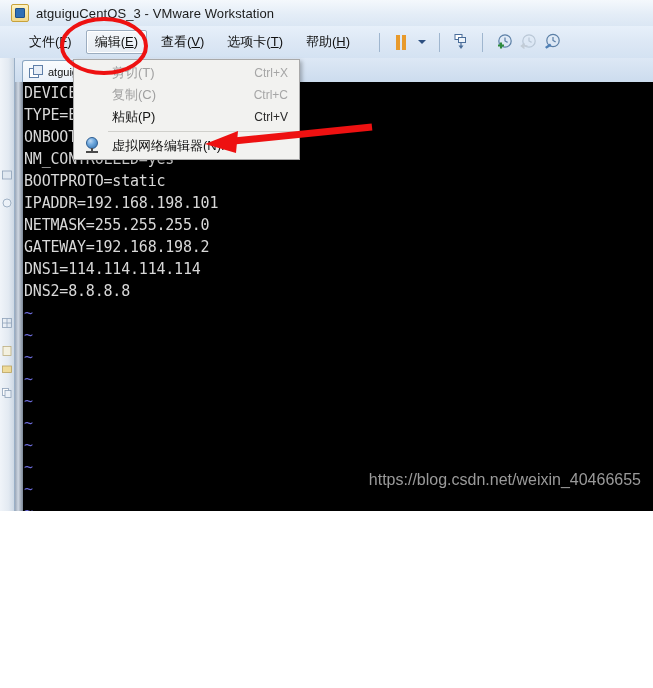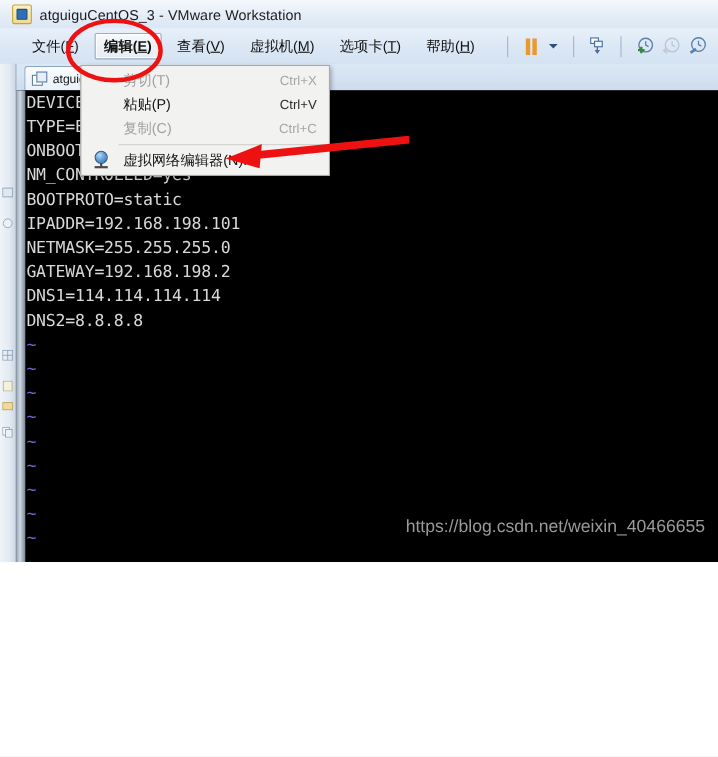--- a/index.html
+++ b/index.html
@@ -82,21 +82,20 @@
     margin-right: 5px;
     white-space: nowrap;
     border: 1px solid transparent;
     border-radius: 2px;
     line-height: 16px;
   }
   .menu-top-item.active {
     background: linear-gradient(to bottom, #f5f8fb, #e6ecf3);
     border: 1px solid #9cadc0;
     box-shadow: inset 0 0 0 1px #ffffff;
-    font-weight: bold;
   }
   .mnemonic { text-decoration: underline; }
 
   
   #toolbar {
     display: flex;
     align-items: center;
     height: 100%;
     margin-left: 6px;
   }
@@ -342,21 +341,20 @@
     <div class="win-icon"></div>
     <div id="title-text">atguiguCentOS_3 - VMware Workstation</div>
   </div>
 
   <div id="menu-toolbar">
 
     <div id="menu-bar">
       <div class="menu-top-item">文件(<span class="mnemonic">F</span>)</div>
       <div class="menu-top-item active">编辑(<span class="mnemonic">E</span>)</div>
       <div class="menu-top-item">查看(<span class="mnemonic">V</span>)</div>
-      <div class="menu-top-item">虚拟机(<span class="mnemonic">M</span>)</div>
       <div class="menu-top-item">选项卡(<span class="mnemonic">T</span>)</div>
       <div class="menu-top-item">帮助(<span class="mnemonic">H</span>)</div>
     </div>
 
     <div id="toolbar">
       <div class="tb-sep"></div>
 
       <div class="tb-btn">
         <span class="ico-pause"></span>
       </div>
@@ -446,28 +444,28 @@
 
   <div id="watermark">https://blog.csdn.net/weixin_40466655</div>
 
   <div id="edit-menu">
 
     <div class="mi disabled">
       <span>剪切(T)</span>
       <span class="accel">Ctrl+X</span>
     </div>
 
+    <div class="mi disabled">
+      <span>复制(C)</span>
+      <span class="accel">Ctrl+C</span>
+    </div>
+
     <div class="mi">
       <span>粘贴(P)</span>
       <span class="accel">Ctrl+V</span>
-    </div>
-
-    <div class="mi disabled">
-      <span>复制(C)</span>
-      <span class="accel">Ctrl+C</span>
     </div>
 
     <div class="mi-sep"></div>
 
     <div class="mi">
       <span class="globe-icon">
         <span class="globe-ball"></span>
         <span class="globe-stem"></span>
         <span class="globe-base"></span>
       </span>

